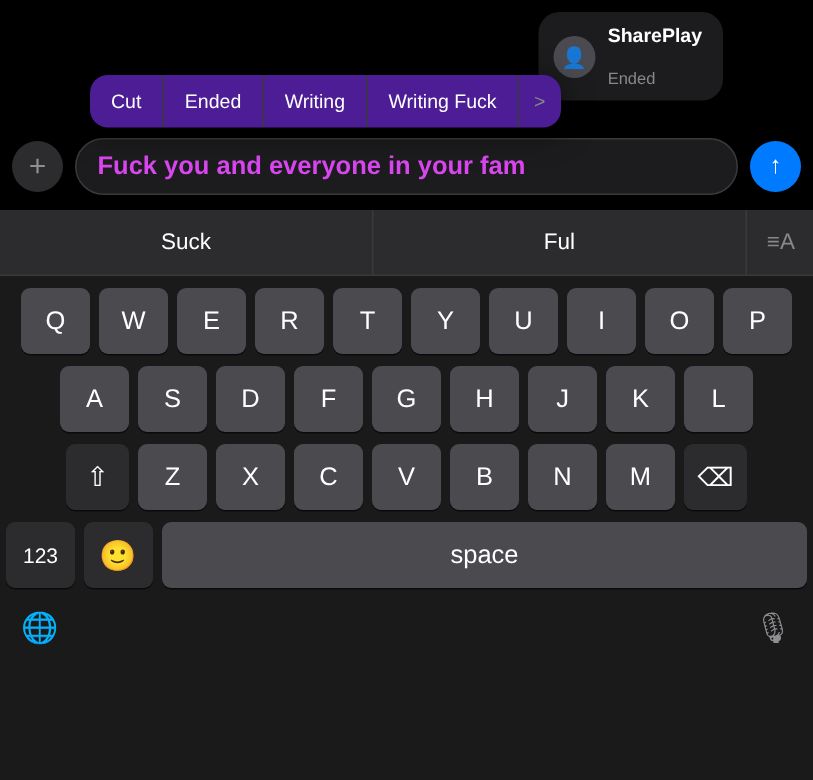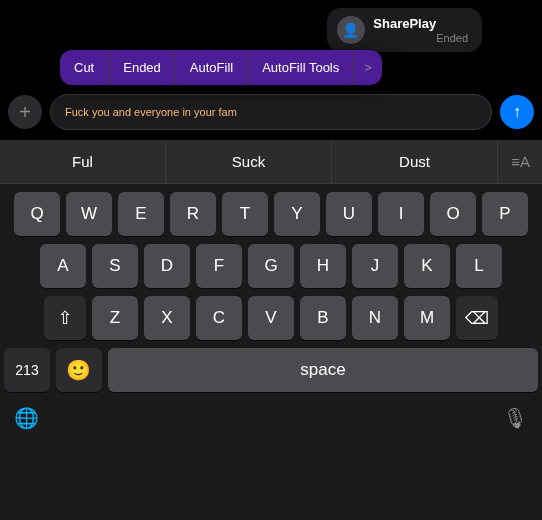--- a/index.html
+++ b/index.html
@@ -38,21 +38,21 @@
       background: #4a4a50;
       border-radius: 50%;
       display: flex;
       align-items: center;
       justify-content: center;
       font-size: 14px;
       color: #a0a0b0;
     }
     .shareplay-text {
       display: flex;
-      flex-direction: row;
+      flex-direction: column;
     }
     .shareplay-title {
       color: #fff;
       font-size: 13px;
       font-weight: 600;
     }
     .shareplay-subtitle {
       color: #888;
       font-size: 11px;
       margin-top: 16px;
@@ -121,23 +121,24 @@
       padding: 8px 14px;
       color: #fff;
       font-size: 15px;
       min-height: 36px;
       display: flex;
       align-items: center;
       position: relative;
       overflow: hidden;
     }
     .message-text {
-      color: #fdba74;
-      font-size: 11px;
+      color: #d946ef;
+      font-size: 17px;
       white-space: nowrap;
+      font-weight: bold;
     }
     .send-btn {
       width: 34px;
       height: 34px;
       border-radius: 50%;
       background: #007aff;
       display: flex;
       align-items: center;
       justify-content: center;
       color: #fff;
@@ -280,40 +281,39 @@
     <div class="shareplay-icon">👤</div>
     <div class="shareplay-text">
       <span class="shareplay-title">SharePlay</span>
       <span class="shareplay-subtitle">Ended</span>
     </div>
   </div>
 
   <div class="context-menu">
     <div class="context-menu-item">Cut</div>
     <div class="context-menu-item">Ended</div>
-    <div class="context-menu-item">AutoFill</div>
-    <div class="context-menu-item">AutoFill Tools</div>
+    <div class="context-menu-item">Writing</div>
+    <div class="context-menu-item">Writing Fuck</div>
     <div class="context-menu-arrow">&gt;</div>
   </div>
 
   <div class="message-row">
     <div class="plus-btn">+</div>
     <div class="message-input-box">
       <span class="message-text">Fuck you and everyone in your fam</span>
     </div>
     <div class="send-btn">↑</div>
   </div>
 </div>
 
 <div class="keyboard">
 
   <div class="autocomplete-bar">
+    <div class="autocomplete-item">Suck</div>
     <div class="autocomplete-item">Ful</div>
-    <div class="autocomplete-item">Suck</div>
-    <div class="autocomplete-item">Dust</div>
     <div class="autocomplete-right">≡A</div>
   </div>
 
   <div class="keys-area">
 
     <div class="key-row">
       <div class="key">Q</div>
       <div class="key">W</div>
       <div class="key">E</div>
       <div class="key">R</div>
@@ -343,21 +343,21 @@
       <div class="key">X</div>
       <div class="key">C</div>
       <div class="key">V</div>
       <div class="key">B</div>
       <div class="key">N</div>
       <div class="key">M</div>
       <div class="key delete">⌫</div>
     </div>
 
     <div class="key-row">
-      <div class="key numbers">213</div>
+      <div class="key numbers">123</div>
       <div class="key emoji">🙂</div>
       <div class="key space">space</div>
     </div>
   </div>
 
   <div class="bottom-bar">
     <div class="globe-icon">🌐</div>
     <div class="mic-icon">🎙</div>
   </div>
 </div>

